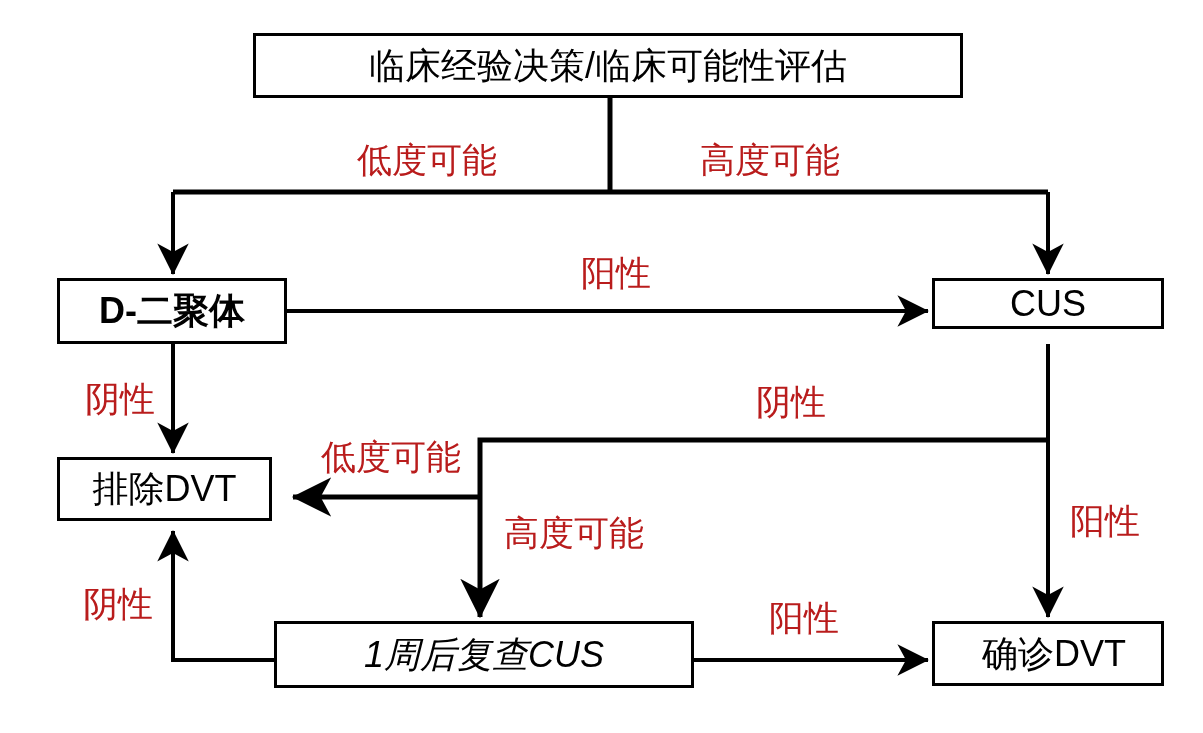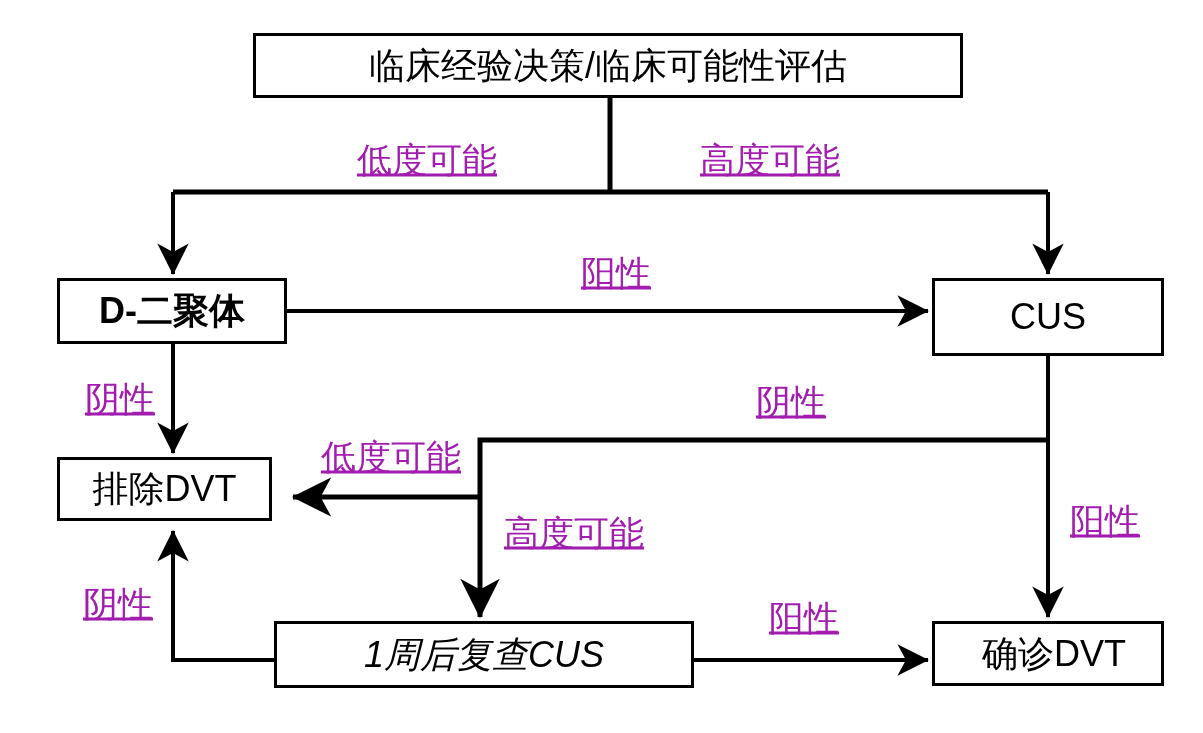--- a/index.html
+++ b/index.html
@@ -33,24 +33,23 @@
     font-weight: 500;
     color: #000000;
     white-space: nowrap;
     line-height: 1;
   }
   .edge-label {
     position: absolute;
     transform: translate(-50%, -50%);
     font-size: 35px;
     font-weight: 500;
-    color: #a21caf;
+    color: #b91c1c;
     white-space: nowrap;
     line-height: 1;
-    text-decoration: underline;
   }
 </style>
 </head>
 <body>
 
 <div id="stage">
 
   <svg id="wires" viewBox="0 0 1203 733" xmlns="http://www.w3.org/2000/svg">
     <defs>
       <marker id="arrow" markerUnits="strokeWidth" markerWidth="9" markerHeight="9" viewBox="0 0 8 8" refX="6.8" refY="3.5" orient="auto">
@@ -78,21 +77,21 @@
 
     <path d="M275,660 H173 V531" stroke="#000000" stroke-width="4" fill="none" marker-end="url(#arrow)"></path>
 
     <path d="M694,660 H928" stroke="#000000" stroke-width="4" fill="none" marker-end="url(#arrow)"></path>
   </svg>
 
   <div class="node" style="left:253px; top:33px; width:710px; height:65px;">临床经验决策/临床可能性评估</div>
 
   <div class="node" style="left:57px; top:278px; width:230px; height:66px;font-weight:bold;">D-二聚体</div>
 
-  <div class="node" style="left:932px; top:278px; width:232px; height:78px;">CUS</div>
+  <div class="node" style="left:932px; top:278px; width:232px; height:51px;">CUS</div>
 
   <div class="node" style="left:57px; top:457px; width:215px; height:64px;">排除DVT</div>
 
   <div class="node" style="left:274px; top:621px; width:420px; height:67px;font-style:italic;">1周后复查CUS</div>
 
   <div class="node" style="left:932px; top:621px; width:232px; height:65px;padding-left:12px;">确诊DVT</div>
 
   <div class="edge-label" style="left:427px; top:159px;">低度可能</div>
 
   <div class="edge-label" style="left:770px; top:159px;">高度可能</div>

